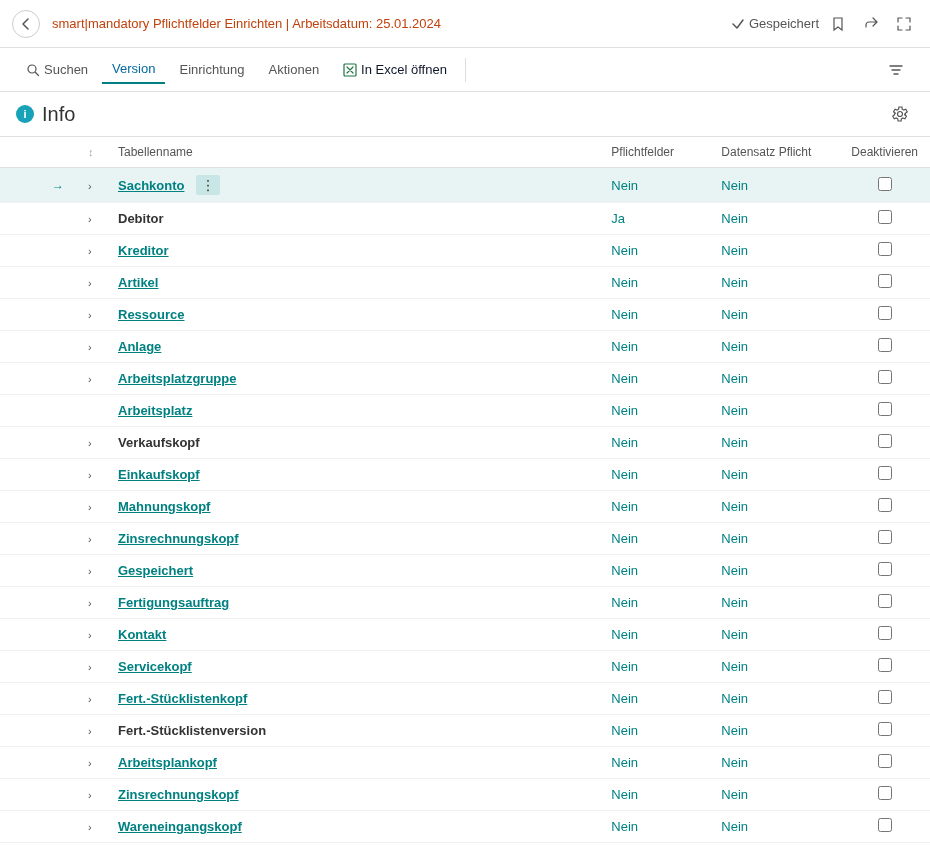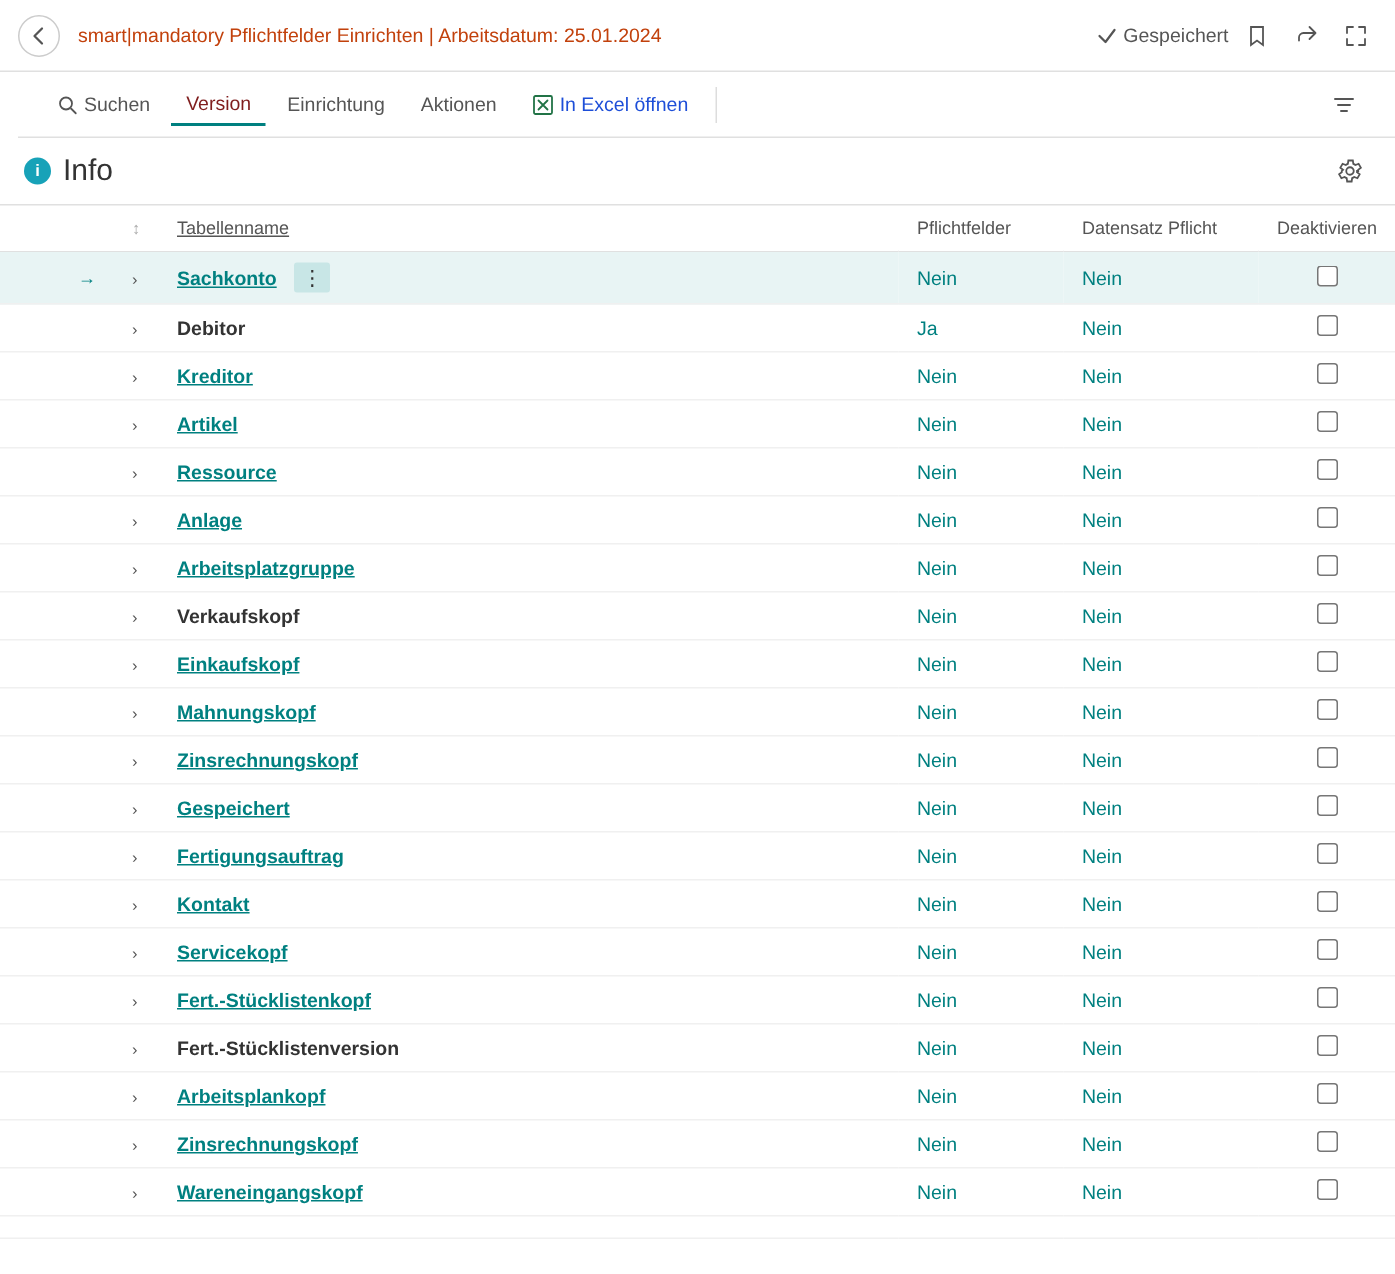--- a/index.html
+++ b/index.html
@@ -23,28 +23,27 @@
     .header-icon-btn {
       width: 28px; height: 28px; display: flex; align-items: center; justify-content: center;
       cursor: pointer; color: #555; border: none; background: transparent;
     }
 
     
     .toolbar {
       display: flex; align-items: center; height: 44px;
       padding: 0 16px; border-bottom: 1px solid #e0e0e0;
       gap: 4px;
-      margin-left: 12px;
     }
     .toolbar-item {
       display: flex; align-items: center; gap: 4px;
       padding: 6px 10px; cursor: pointer; color: #555; font-size: 13px;
       border-radius: 3px; border: none; background: transparent;
     }
-    .toolbar-item.active { color: #7f1d1d; border-bottom: 2px solid #008080; border-radius: 0; text-align: right; }
+    .toolbar-item.active { color: #0369a1; border-bottom: 2px solid #008080; border-radius: 0; text-align: right; }
     .toolbar-separator { width: 1px; height: 24px; background: #ddd; margin: 0 4px; }
     .toolbar-right { margin-left: auto; }
 
     
     .info-bar {
       display: flex; align-items: center; padding: 8px 16px;
       border-bottom: 1px solid #e0e0e0; gap: 8px;
     }
     .info-circle {
       width: 18px; height: 18px; border-radius: 50%; background: #17a2b8;
@@ -61,21 +60,21 @@
     .table-container { overflow-y: auto; height: calc(849px - 48px - 44px - 38px); }
     table { width: 100%; border-collapse: collapse; }
     thead th {
       padding: 8px 12px; text-align: left; font-weight: 500; color: #555;
       border-bottom: 1px solid #e0e0e0; background: #fff; font-size: 12px;
       white-space: nowrap; position: sticky; top: 0; z-index: 10;
     }
     thead th.col-check { width: 40px; }
     thead th.col-arrow { width: 36px; }
     thead th.col-expand { width: 30px; }
-    thead th.col-name { min-width: 200px; text-decoration: underline; }
+    thead th.col-name { min-width: 200px; }
     thead th.col-pflicht { width: 110px; }
     thead th.col-datensatz { width: 130px; }
     thead th.col-deakt { width: 90px; text-align: center; }
 
     tbody tr { border-bottom: 1px solid #f0f0f0; }
     tbody tr.selected { background: #e8f4f4; }
     td { padding: 7px 12px; font-size: 13px; }
     td.col-check { width: 40px; }
     td.col-arrow { width: 36px; color: #008080; font-size: 12px; cursor: pointer; }
     td.col-expand { width: 30px; color: #008080; cursor: pointer; }
@@ -145,21 +144,21 @@
     <span>Einrichtung</span>
   </button>
   <button class="toolbar-item">
     <span>Aktionen</span>
   </button>
   <button class="toolbar-item">
     <svg width="14" height="14" viewBox="0 0 14 14" fill="none">
         <rect x="1" y="1" width="12" height="12" rx="1" stroke="#217346" stroke-width="1.2"></rect>
         <path d="M4 4l6 6M10 4L4 10" stroke="#217346" stroke-width="1.2" stroke-linecap="round"></path>
       </svg>
-    <span style="color:#1d4ed8;">In Excel öffnen</span>
+    <span style="color:#0f172a;">In Excel öffnen</span>
   </button>
   <div class="toolbar-separator"></div>
   <button class="toolbar-item toolbar-right">
     <svg width="16" height="16" viewBox="0 0 16 16" fill="none">
         <path d="M2 4h12M4 8h8M6 12h4" stroke="#555" stroke-width="1.3" stroke-linecap="round"></path>
       </svg>
   </button>
 </div>
 
 <div class="info-bar">
@@ -259,20 +258,29 @@
           <td class="col-arrow"></td>
           <td class="col-expand"><span class="expand-chevron">›</span></td>
           <td class="col-name"><span class="link-style">Arbeitsplatzgruppe</span></td>
           <td class="col-pflicht"><span>Nein</span></td>
           <td class="col-datensatz"><span>Nein</span></td>
           <td class="col-deakt"><input type="checkbox" style=""></td>
         </tr>
         <tr>
           <td class="col-check"></td>
           <td class="col-arrow"></td>
+          <td class="col-expand"></td>
+          <td class="col-name"><span class="link-style">Arbeitsplatz</span></td>
+          <td class="col-pflicht"><span>Nein</span></td>
+          <td class="col-datensatz"><span>Nein</span></td>
+          <td class="col-deakt"><input type="checkbox" style=""></td>
+        </tr>
+        <tr>
+          <td class="col-check"></td>
+          <td class="col-arrow"></td>
           <td class="col-expand"><span class="expand-chevron">›</span></td>
           <td class="col-name"><strong>Verkaufskopf</strong></td>
           <td class="col-pflicht"><span>Nein</span></td>
           <td class="col-datensatz"><span>Nein</span></td>
           <td class="col-deakt"><input type="checkbox" style=""></td>
         </tr>
         <tr>
           <td class="col-check"></td>
           <td class="col-arrow"></td>
           <td class="col-expand"><span class="expand-chevron">›</span></td>

